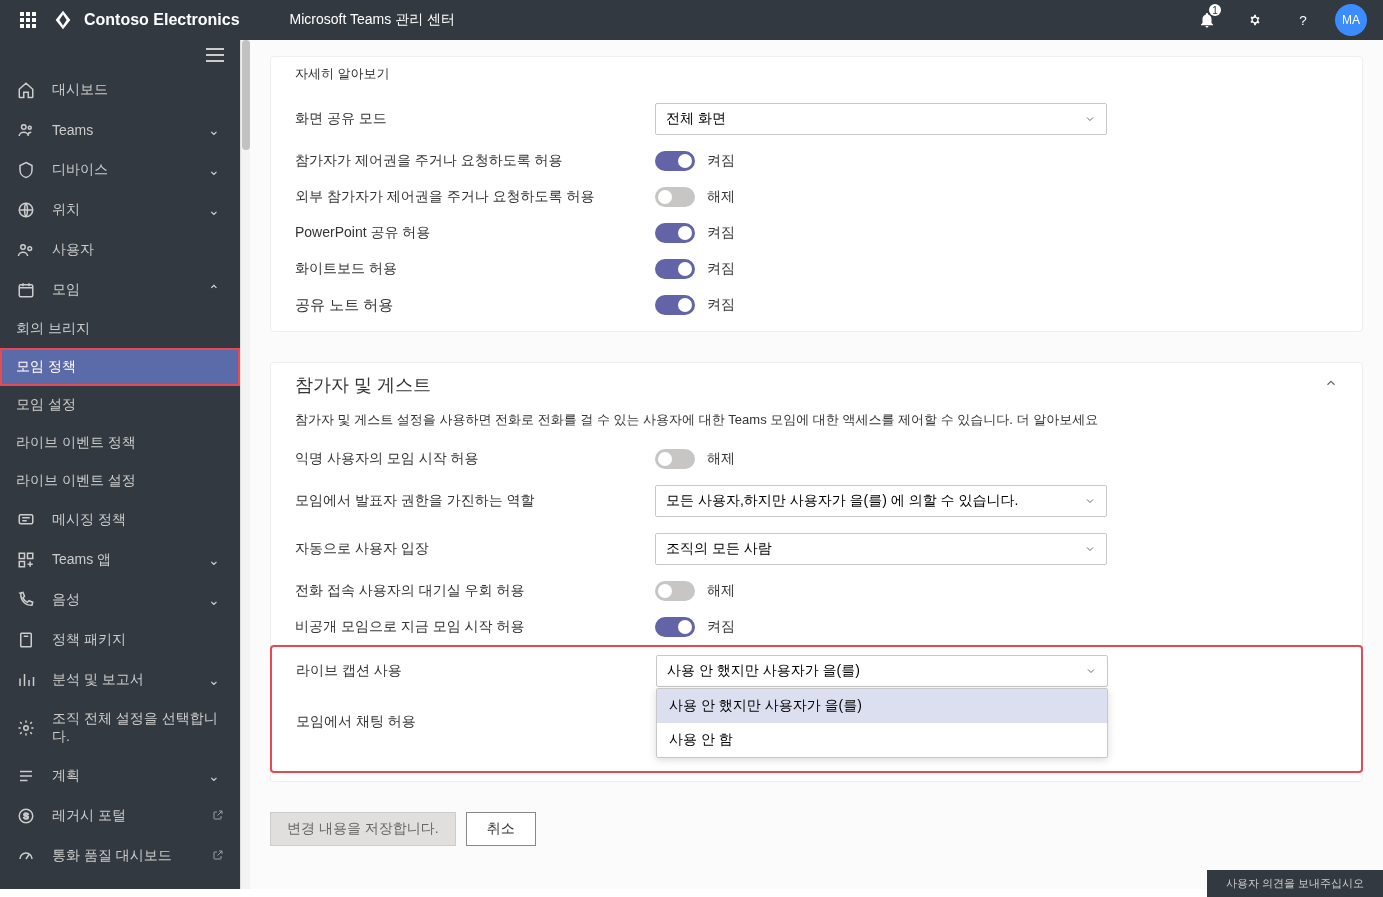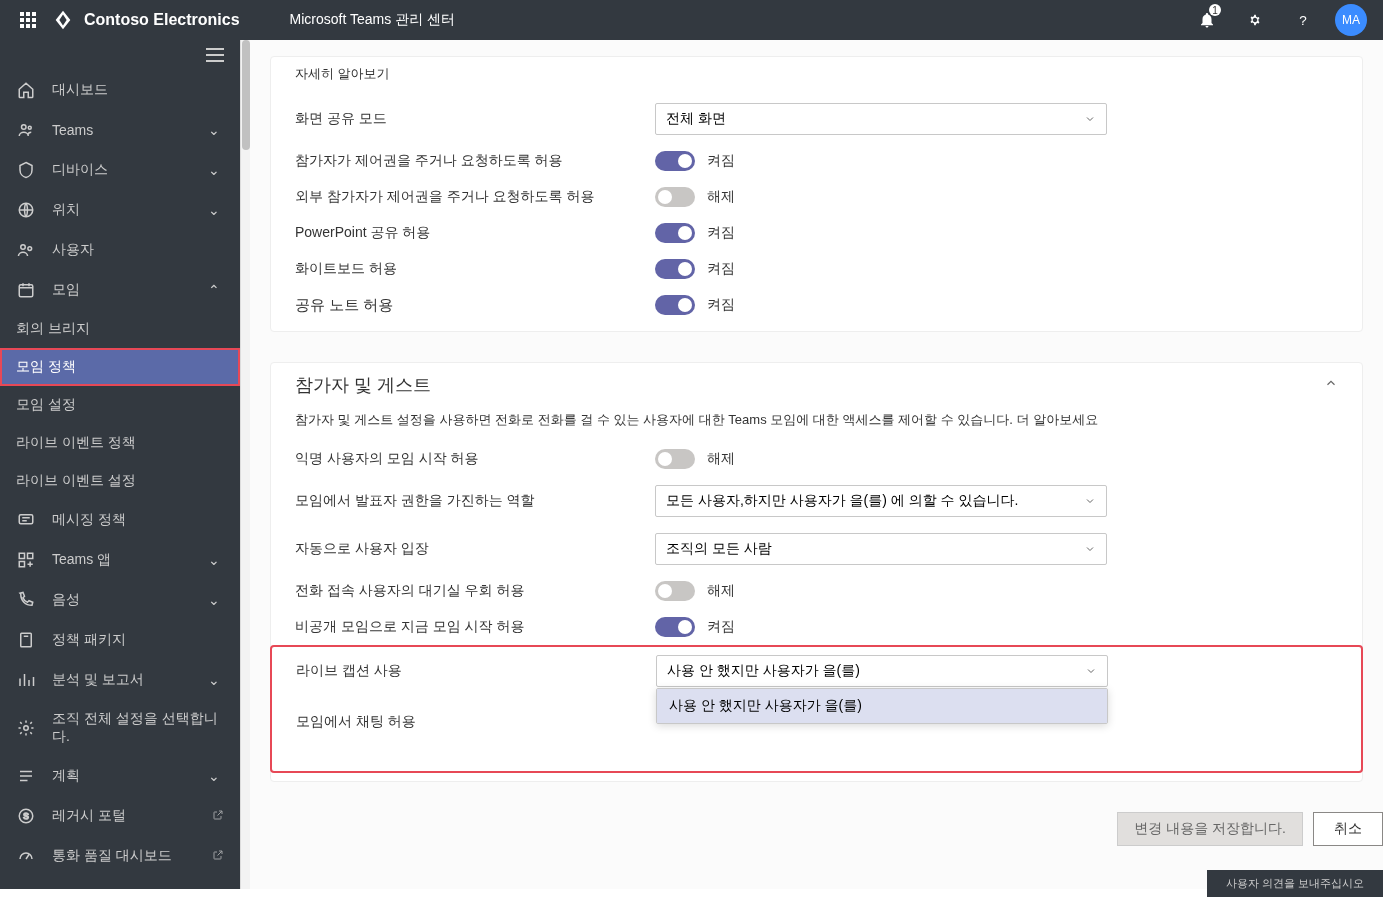--- a/index.html
+++ b/index.html
@@ -68,21 +68,21 @@
     .toggle.off .toggle-knob { left: 3px; }
     .toggle-txt { font-size: 14px; color: #333; }
     
     .highlight-box { border: 2px solid #e74856; border-radius: 4px; padding-bottom: 32px; margin: 0 -1px; }
     
     .dd-open { position: relative; }
     .dd-menu { position: absolute; left: 0; top: 33px; width: 452px; background: #fff; border: 1px solid #c8c8c8; border-radius: 2px; box-shadow: 0 2px 8px rgba(0,0,0,0.15); z-index: 10; }
     .dd-option { padding: 8px 12px; font-size: 14px; cursor: pointer; }
     .dd-option.selected { background: #dcdff0; }
     
-    .footer-btns { display: flex; gap: 10px; margin: 20px 0 0 20px; justify-content: flex-end; }
+    .footer-btns { display: flex; gap: 10px; margin: 20px 0 0 20px; }
     .btn-save { background: #e1dfdd; color: #666; padding: 7px 16px; font-size: 14px; border: 1px solid #ccc; cursor: not-allowed; }
     .btn-cancel { background: #fff; color: #333; padding: 7px 20px; font-size: 14px; border: 1px solid #8a8886; cursor: pointer; }
     
     .feedback-box { position: fixed; bottom: 0; right: 0; background: #333940; color: #ccc; font-size: 11px; padding: 6px 19px; }
   </style>
 </head>
 <body>
 
 <div class="top-header">
   <div class="waffle">
@@ -437,20 +437,21 @@
           <div class="setting-label">라이브 캡션 사용</div>
           <div class="setting-ctrl dd-open">
             <div class="dropdown">
               <span>사용 안 했지만 사용자가 을(를)</span>
               <svg class="dd-chev" width="12" height="12" viewBox="0 0 24 24" fill="none" stroke="#666" stroke-width="2">
                   <path d="M6 9l6 6 6-6"></path>
                 </svg>
             </div>
             <div class="dd-menu">
               <div class="dd-option selected">사용 안 했지만 사용자가 을(를)</div>
+              <div class="dd-option">사용 안 함</div>
             </div>
           </div>
         </div>
         <div class="setting-row" style="margin-top:10px">
           <div class="setting-label">모임에서 채팅 허용</div>
         </div>
       </div>
     </div>
 
     <div class="footer-btns">

